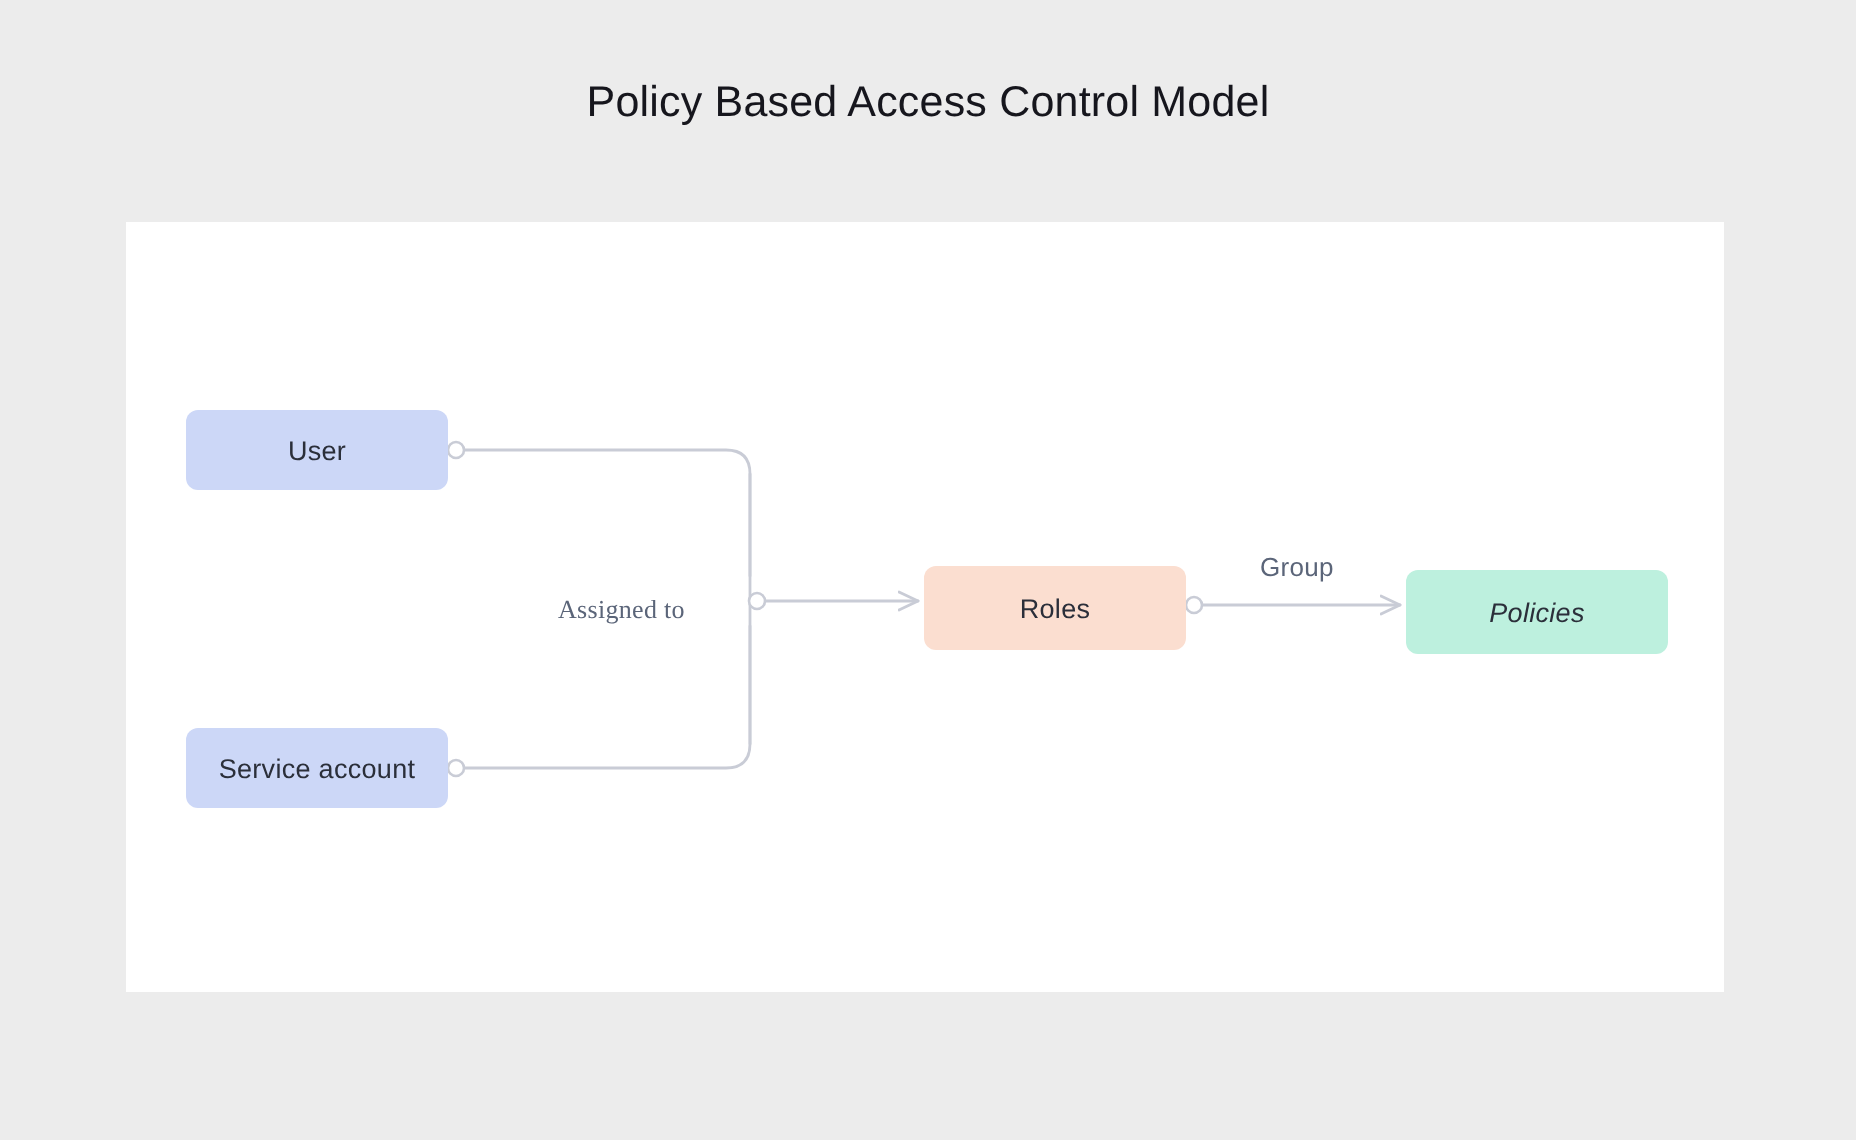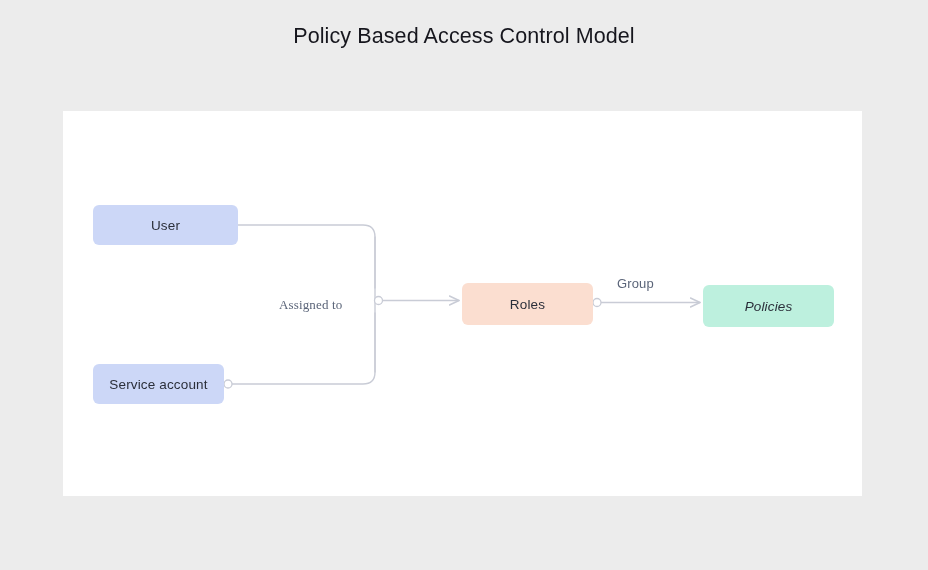--- a/index.html
+++ b/index.html
@@ -12,21 +12,21 @@
     height: 570px;
     background: #ececec;
     font-family: "Liberation Sans", sans-serif;
     overflow: hidden;
     position: relative;
   }
 
   #page-title {
     position: absolute;
     left: 0;
-    top: 24px;
+    top: 39px;
     width: 928px;
     text-align: center;
     font-size: 21.5px;
     letter-spacing: 0.1px;
     color: #16161d;
     font-weight: 400;
     white-space: nowrap;
   }
 
   #diagram-canvas {
@@ -58,21 +58,21 @@
     font-size: 13.5px;
     color: #2b2f3a;
     letter-spacing: 0.15px;
     white-space: nowrap;
     user-select: none;
   }
 
   #node-user {
     left: 30px;
     top: 94px;
-    width: 145px;
+    width: 131px;
     height: 40px;
   }
   #node-service-account {
     left: 30px;
     top: 253px;
     width: 131px;
     height: 40px;
   }
   #node-roles {
     left: 399px;
@@ -97,21 +97,21 @@
     letter-spacing: 0.15px;
     white-space: nowrap;
     user-select: none;
   }
   #edge-label-assigned-to {
     left: 216px;
     top: 186px;
     font-family: Liberation Serif, serif;
   }
   #edge-label-group {
-    left: 554px;
+    left: 567px;
     top: 165px;
   }
 </style>
 </head>
 <body>
 
 <div id="page-title">Policy Based Access Control Model</div>
 
 <div id="diagram-canvas">
 

